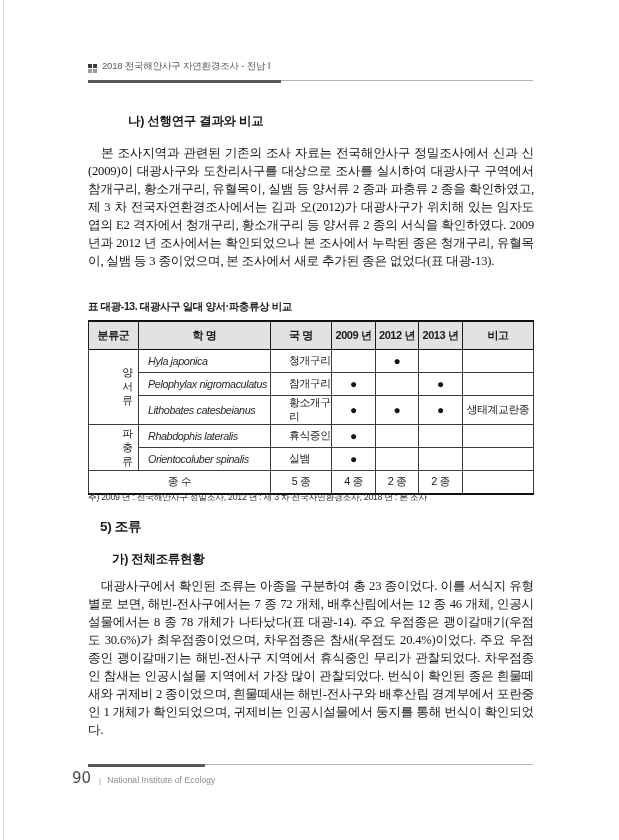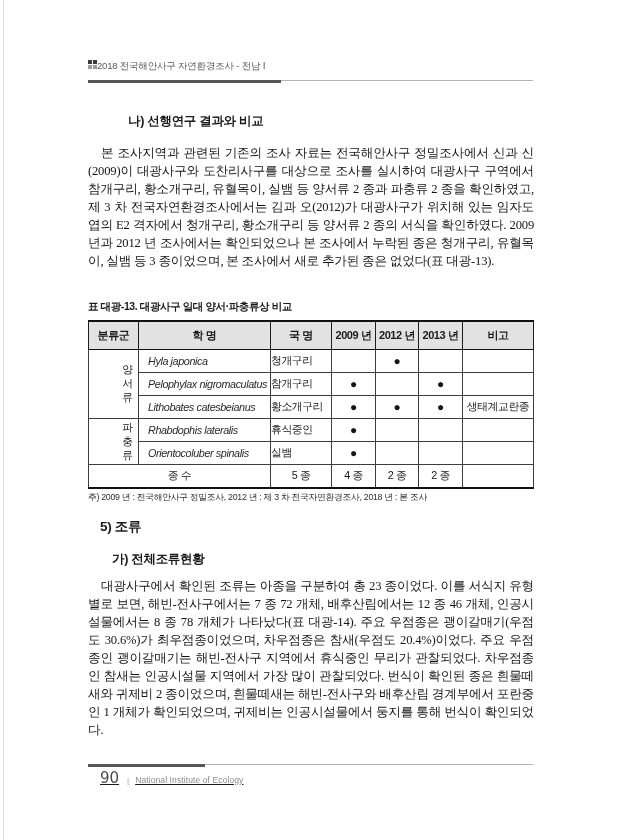--- a/index.html
+++ b/index.html
@@ -3,21 +3,21 @@
 <meta charset="utf-8">
 <style>
   html,body{margin:0;padding:0;background:#ffffff;}
   .page{
     position:relative;width:619px;height:840px;background:#ffffff;
     font-family:"Liberation Sans",sans-serif;color:#1a1a1a;overflow:hidden;
   }
   .edge-line{position:absolute;left:3px;top:0;width:1px;height:840px;background:#dadada;}
 
   
-  .doc-header{position:absolute;left:88px;top:60px;display:flex;align-items:flex-start;
+  .doc-header{position:absolute;left:88px;top:60px;display:flex;align-items:flex-end;gap:5px;
     font-size:9.5px;color:#5a5a5a;letter-spacing:-0.2px;}
   .dots-icon{display:grid;grid-template-columns:4px 4px;grid-auto-rows:4px;gap:1px;}
   .dots-icon i{display:block;width:4px;height:4px;}
   .dots-icon .d1,.dots-icon .d2{background:#3c3c3c;}
   .dots-icon .d3,.dots-icon .d4{background:#9a9a9a;}
   .rule{position:absolute;left:88px;width:445px;height:3px;}
   .rule .dark{position:absolute;left:0;top:0;height:3px;background:#585858;}
   .rule .light{position:absolute;top:0;height:1px;background:#b3b3b3;}
   .rule-header{top:80px;}
   .rule-header .dark{width:193px;}
@@ -42,28 +42,28 @@
   .tbl-caption{position:absolute;left:88px;top:300px;font-size:10.5px;font-weight:bold;letter-spacing:-0.4px;}
   .tbl-wrap{position:absolute;left:88px;top:320px;border-radius:14px;}
   table.cmp{border-collapse:collapse;table-layout:fixed;width:445px;
     border-top:2.5px solid #111;border-bottom:2.5px solid #111;
     border-left:1.5px solid #111;border-right:1.5px solid #111;
     font-size:10.8px;letter-spacing:-0.4px;}
   table.cmp th{height:27px;background:#e2e2e2;border:1px solid #1d1d1d;border-bottom:1.5px solid #111;
     font-size:11px;font-weight:bold;text-align:center;padding:0;}
   table.cmp td{height:22px;border:1px solid #3c3c3c;text-align:center;padding:0;color:#151515;}
   table.cmp td.sci{font-style:italic;text-align:left;padding-left:9px;color:#2a2a2a;margin-top:24px;}
-  table.cmp td.kor{text-align:left;padding-left:0;margin-left:29px;}
+  table.cmp td.kor{text-align:left;padding-left:18px;margin-left:29px;}
   table.cmp td.dot{font-size:12px;}
   table.cmp td.group{letter-spacing:-0.2px;padding-left:28px;}
   table.cmp td.sum{font-weight:normal;}
   .tbl-footnote{position:absolute;left:88px;top:492px;font-size:8.8px;color:#2e2e2e;letter-spacing:-0.3px;}
 
   
-  .doc-footer{position:absolute;left:100px;top:769px;display:flex;align-items:baseline;text-decoration:underline;}
+  .doc-footer{position:absolute;left:72px;top:769px;display:flex;align-items:baseline;}
   .doc-footer .pageno{font-size:15px;color:#4a4a4a;font-family:"DejaVu Sans",sans-serif;}
   .doc-footer .sep{font-size:8px;color:#9a9a9a;margin:0 6px 0 8px;}
   .doc-footer .inst{font-size:8.5px;color:#8a8a8a;letter-spacing:0.1px;}
 </style>
 </head>
 <body>
 
 <div class="page">
   <div class="edge-line"></div>
 

